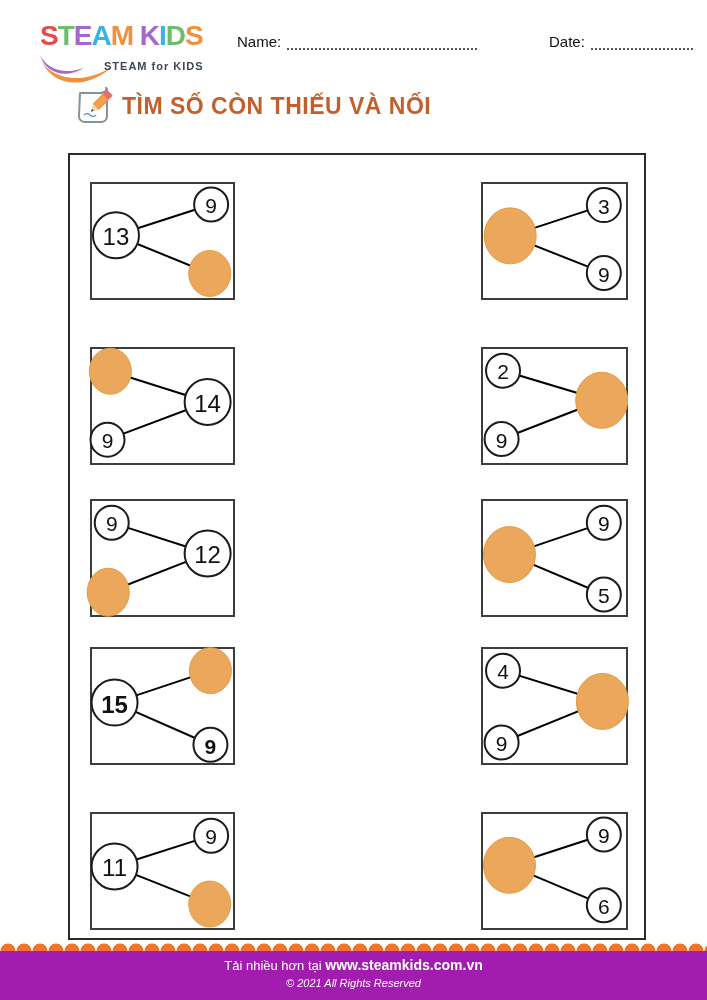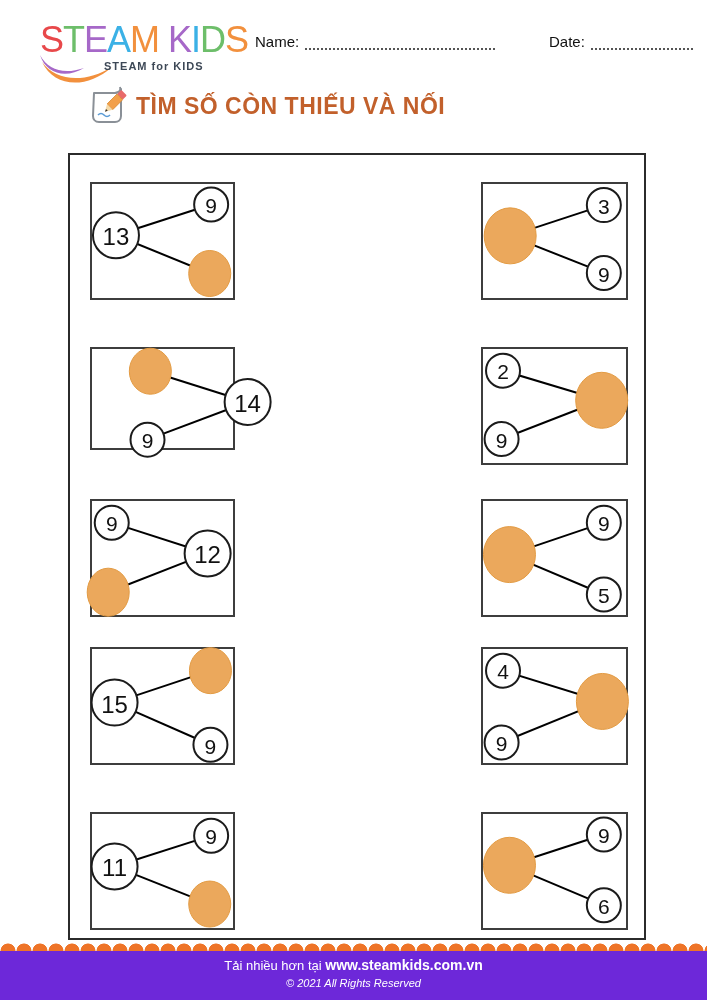--- a/index.html
+++ b/index.html
@@ -1,29 +1,29 @@
 <!DOCTYPE html>
 <html><head>
 <meta charset="utf-8">
 <style>
   html,body{margin:0;padding:0;background:#fff;}
   .page{position:relative;width:707px;height:1000px;background:#fff;overflow:hidden;
         font-family:"Liberation Sans",sans-serif;}
   
   .logo{position:absolute;left:40px;top:22px;width:200px;height:56px;}
-  .logo-word{font-weight:normal;font-size:36px;letter-spacing:-1px;line-height:1;white-space:nowrap;}
+  .logo-word{font-weight:bold;font-size:28px;letter-spacing:-1px;line-height:1;white-space:nowrap;}
   .logo-swoosh{position:absolute;left:-2px;top:32px;}
   .logo-sub{position:absolute;left:64px;top:38px;font-size:11px;font-weight:bold;
             color:#3d4856;letter-spacing:1px;white-space:nowrap;text-align:center;}
   .fill-field{position:absolute;top:33px;display:flex;align-items:flex-end;font-size:15px;color:#111;}
   .fill-field .dots{display:inline-block;border-bottom:2px dotted #555;height:13px;margin-left:6px;}
-  #name-field{left:255px;} #name-field .dots{width:190px;}
+  #name-field{left:237px;} #name-field .dots{width:190px;}
   #date-field{left:549px;text-align:center;} #date-field .dots{width:102px;}
   
-  .title-row{position:absolute;left:84px;top:84px;display:flex;align-items:center;}
+  .title-row{position:absolute;left:70px;top:84px;display:flex;align-items:center;}
   .title-icon{margin-right:8px;}
   .page-title{font-size:23px;font-weight:bold;margin:0;letter-spacing:0.5px;}
   
   .sheet{position:absolute;left:68px;top:153px;width:574px;height:783px;
          border:2px solid #2b2b2b;background:#fff;}
   .dbox{position:absolute;border:2px solid #3d3d3d;background:#fff;box-sizing:border-box;}
   .dbox svg{display:block;overflow:visible;}
   
   .footer{position:absolute;left:0;bottom:0;width:707px;}
   .scallops{height:9px;background-image:radial-gradient(circle at 50% 100%, #EE7428 7.2px, rgba(0,0,0,0) 7.8px);
@@ -87,21 +87,21 @@
         <svg width="143" height="114" viewBox="0 0 143 114">
           <line x1="27.17" y1="51.870000000000005" x2="120.835" y2="21.09" stroke="#000" stroke-width="2"></line>
           <line x1="27.17" y1="51.870000000000005" x2="120.835" y2="88.92" stroke="#000" stroke-width="2"></line>
           <ellipse cx="27.17" cy="51.870000000000005" rx="26" ry="28" fill="#EBA85C" stroke="#E39B43" stroke-width="1"></ellipse>
           <circle cx="120.835" cy="21.09" r="17" fill="#fff" stroke="#1b1b1b" stroke-width="2"></circle>
           <text x="120.835" y="21.09" text-anchor="middle" dominant-baseline="central" dy="0.06em" font-size="21" fill="#111" font-family="&quot;Liberation Sans&quot;, sans-serif">3</text>
           <circle cx="120.835" cy="88.92" r="17" fill="#fff" stroke="#1b1b1b" stroke-width="2"></circle>
           <text x="120.835" y="88.92" text-anchor="middle" dominant-baseline="central" dy="0.06em" font-size="21" fill="#111" font-family="&quot;Liberation Sans&quot;, sans-serif">9</text>
         </svg>
       </div>
-      <div class="dbox" style="left: 20px; top: 192px; width: 145px; height: 103px; padding-left: 40px;">
+      <div class="dbox" style="left: 20px; top: 192px; width: 145px; height: 118px;">
         <svg width="141" height="114" viewBox="0 0 141 114">
           <line x1="115.61999999999999" y1="53.010000000000005" x2="18.330000000000002" y2="22.23" stroke="#000" stroke-width="2"></line>
           <line x1="115.61999999999999" y1="53.010000000000005" x2="15.51" y2="90.63000000000001" stroke="#000" stroke-width="2"></line>
           <ellipse cx="18.330000000000002" cy="22.23" rx="21" ry="23" fill="#EBA85C" stroke="#E39B43" stroke-width="1"></ellipse>
           <circle cx="115.61999999999999" cy="53.010000000000005" r="23" fill="#fff" stroke="#1b1b1b" stroke-width="2"></circle>
           <text x="115.61999999999999" y="53.010000000000005" text-anchor="middle" dominant-baseline="central" dy="0.06em" font-size="24" fill="#111" font-family="&quot;Liberation Sans&quot;, sans-serif">14</text>
           <circle cx="15.51" cy="90.63000000000001" r="17" fill="#fff" stroke="#1b1b1b" stroke-width="2"></circle>
           <text x="15.51" y="90.63000000000001" text-anchor="middle" dominant-baseline="central" dy="0.06em" font-size="21" fill="#111" font-family="&quot;Liberation Sans&quot;, sans-serif">9</text>
         </svg>
       </div>
@@ -131,21 +131,21 @@
         <svg width="143" height="114" viewBox="0 0 143 114">
           <line x1="26.455" y1="53.58" x2="120.835" y2="21.66" stroke="#000" stroke-width="2"></line>
           <line x1="26.455" y1="53.58" x2="120.835" y2="93.47999999999999" stroke="#000" stroke-width="2"></line>
           <ellipse cx="26.455" cy="53.58" rx="26" ry="28" fill="#EBA85C" stroke="#E39B43" stroke-width="1"></ellipse>
           <circle cx="120.835" cy="21.66" r="17" fill="#fff" stroke="#1b1b1b" stroke-width="2"></circle>
           <text x="120.835" y="21.66" text-anchor="middle" dominant-baseline="central" dy="0.06em" font-size="21" fill="#111" font-family="&quot;Liberation Sans&quot;, sans-serif">9</text>
           <circle cx="120.835" cy="93.47999999999999" r="17" fill="#fff" stroke="#1b1b1b" stroke-width="2"></circle>
           <text x="120.835" y="93.47999999999999" text-anchor="middle" dominant-baseline="central" dy="0.06em" font-size="21" fill="#111" font-family="&quot;Liberation Sans&quot;, sans-serif">5</text>
         </svg>
       </div>
-      <div class="dbox" style="left: 20px; top: 492px; width: 145px; height: 118px;">
+      <div class="dbox" style="left: 20px; top: 492px; width: 145px; height: 118px; font-weight: bold;">
         <svg width="141" height="114" viewBox="0 0 141 114">
           <line x1="22.56" y1="53.58" x2="118.44" y2="21.66" stroke="#000" stroke-width="2"></line>
           <line x1="22.56" y1="53.58" x2="118.44" y2="95.75999999999999" stroke="#000" stroke-width="2"></line>
           <circle cx="22.56" cy="53.58" r="23" fill="#fff" stroke="#1b1b1b" stroke-width="2"></circle>
           <text x="22.56" y="53.58" text-anchor="middle" dominant-baseline="central" dy="0.06em" font-size="24" fill="#111" font-family="&quot;Liberation Sans&quot;, sans-serif">15</text>
           <ellipse cx="118.44" cy="21.66" rx="21" ry="23" fill="#EBA85C" stroke="#E39B43" stroke-width="1"></ellipse>
           <circle cx="118.44" cy="95.75999999999999" r="17" fill="#fff" stroke="#1b1b1b" stroke-width="2"></circle>
           <text x="118.44" y="95.75999999999999" text-anchor="middle" dominant-baseline="central" dy="0.06em" font-size="21" fill="#111" font-family="&quot;Liberation Sans&quot;, sans-serif">9</text>
         </svg>
       </div>
@@ -179,21 +179,21 @@
           <circle cx="120.835" cy="20.52" r="17" fill="#fff" stroke="#1b1b1b" stroke-width="2"></circle>
           <text x="120.835" y="20.52" text-anchor="middle" dominant-baseline="central" dy="0.06em" font-size="21" fill="#111" font-family="&quot;Liberation Sans&quot;, sans-serif">9</text>
           <circle cx="120.835" cy="91.2" r="17" fill="#fff" stroke="#1b1b1b" stroke-width="2"></circle>
           <text x="120.835" y="91.2" text-anchor="middle" dominant-baseline="central" dy="0.06em" font-size="21" fill="#111" font-family="&quot;Liberation Sans&quot;, sans-serif">6</text>
         </svg>
       </div>
     </div>
 
   <div class="footer">
     <div class="scallops"></div>
-    <div class="footer-bar" id="footer-bar" style="background: #6d28d9;">
+    <div class="footer-bar" id="footer-bar" style="background: #a21caf;">
       <div class="footer-line1">
         <span>Tải nhiều hơn tại </span><b>www.steamkids.com.vn</b>
       </div>
       <div class="footer-line2">© 2021 All Rights Reserved</div>
     </div>
   </div>
 
 </div>
 
 </body></html>

